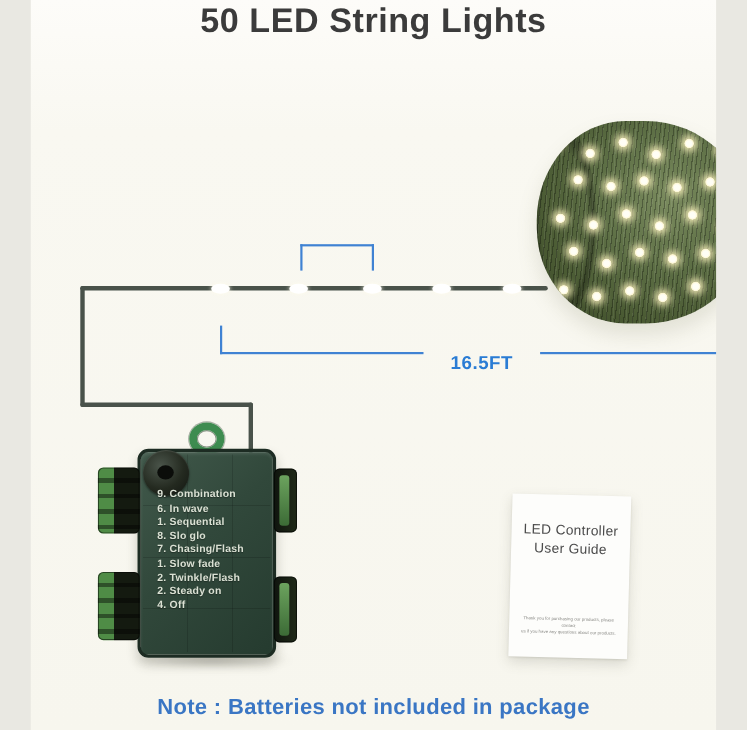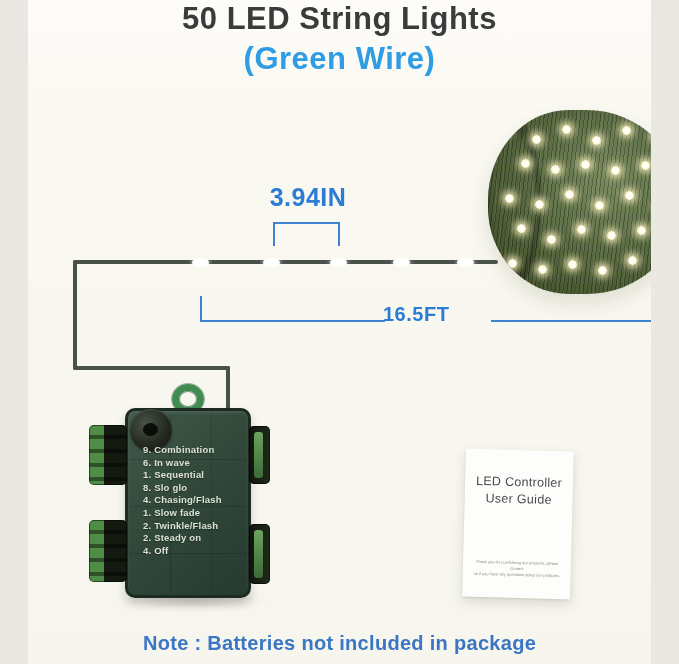--- a/index.html
+++ b/index.html
@@ -53,22 +53,22 @@
     border-right:2px solid #3f82d3; z-index:4;
   }
 
   
   .dim{ position:absolute; background:#3f82d3; z-index:4; }
   .dim-tick-left { left:172px; top:296px; width:2px; height:26px; }
   .dim-seg-left  { left:172px; top:320px; width:185px; height:2px; }
   .dim-seg-right { left:463px; top:320px; width:185px; height:2px; }
   .dim-tick-right{ left:646px; top:296px; width:2px; height:26px; }
   .length-label{
-    position:absolute; left:355px; top:303px; width:110px;
-    text-align:left; font-size:20px; font-weight:bold; color:#2a7cd4;
+    position:absolute; left:355px; top:320px; width:110px;
+    text-align:center; font-size:17px; font-weight:bold; color:#2a7cd4;
     letter-spacing:.5px; z-index:5;
   }
 
   
   .coil{
     position:absolute; left:460px; top:110px; width:194px; height:184px;
     border-radius:44% 52% 52% 44% / 52% 54% 52% 50%;
     background:radial-gradient(ellipse at 62% 38%, #7a8b5e 0%, #5e7046 38%, #495932 72%, #394829 100%);
     overflow:hidden; z-index:3;
     box-shadow:0 10px 18px rgba(120,120,90,.18);
@@ -172,34 +172,32 @@
     text-align:center; font-size:20px; font-weight:bold; color:#3a76c4;
     letter-spacing:.3px;
   }
 </style>
 </head>
 <body>
 
 <div class="stage">
 
   <div class="title">50 LED String Lights</div>
-  <div class="subtitle">(Green Wire)</div>
 
   <div class="wire wire-string"></div>
   <div class="wire wire-left-v"></div>
   <div class="wire wire-bottom-h"></div>
   <div class="wire wire-feed-v"></div>
 
   <span class="string-bulb"></span>
   <span class="string-bulb"></span>
   <span class="string-bulb"></span>
   <span class="string-bulb"></span>
   <span class="string-bulb"></span>
 
-  <div class="spacing-label">3.94IN</div>
   <div class="spacing-bracket"></div>
 
   <div class="dim dim-tick-left"></div>
   <div class="dim dim-seg-left"></div>
   <div class="length-label">16.5FT</div>
   <div class="dim dim-seg-right"></div>
   <div class="dim dim-tick-right"></div>
 
   <div class="coil">
     <div class="coil-endcap"></div>
@@ -239,21 +237,21 @@
 
   <div class="hang-loop"></div>
   <div class="box-shadow-ellipse"></div>
   <div class="controller-box"></div>
   <div class="power-button"></div>
   <div class="mode-list">
       <div>9. Combination</div>
       <div>6. In wave</div>
       <div>1. Sequential</div>
       <div>8. Slo glo</div>
-      <div>4. Chasing/Flash</div>
+      <div>7. Chasing/Flash</div>
       <div>1. Slow fade</div>
       <div>2. Twinkle/Flash</div>
       <div>2. Steady on</div>
       <div>4. Off</div>
     </div>
   <div class="clip clip-left clip-left-1"></div>
   <div class="clip clip-left clip-left-2"></div>
   <div class="clip clip-right clip-right-1"></div>
   <div class="clip clip-right clip-right-2"></div>
 

